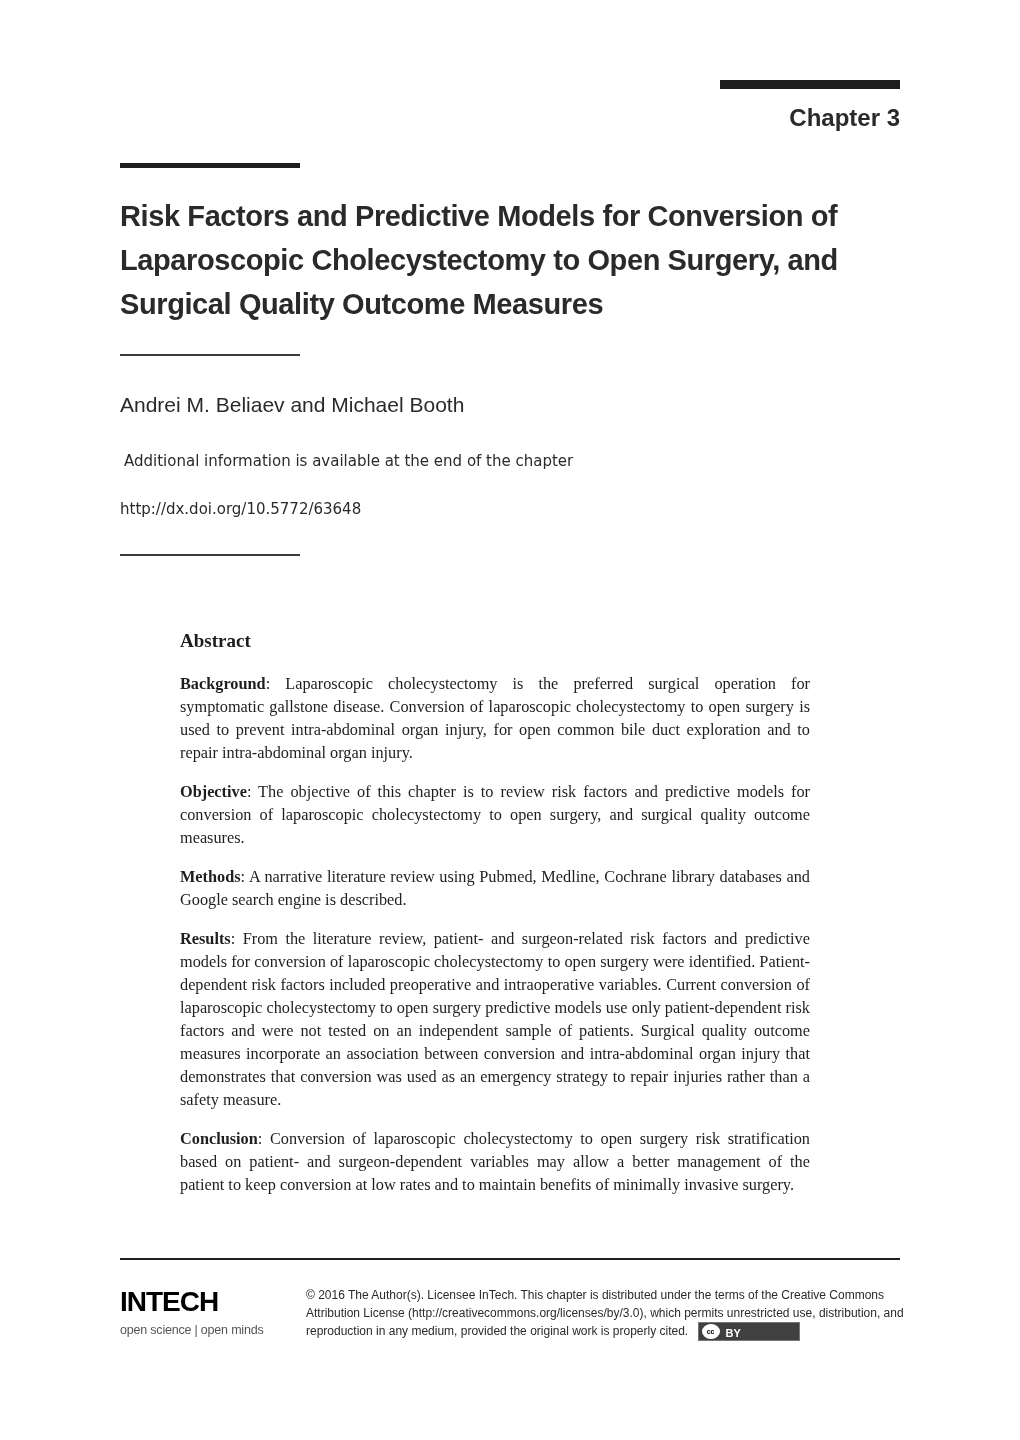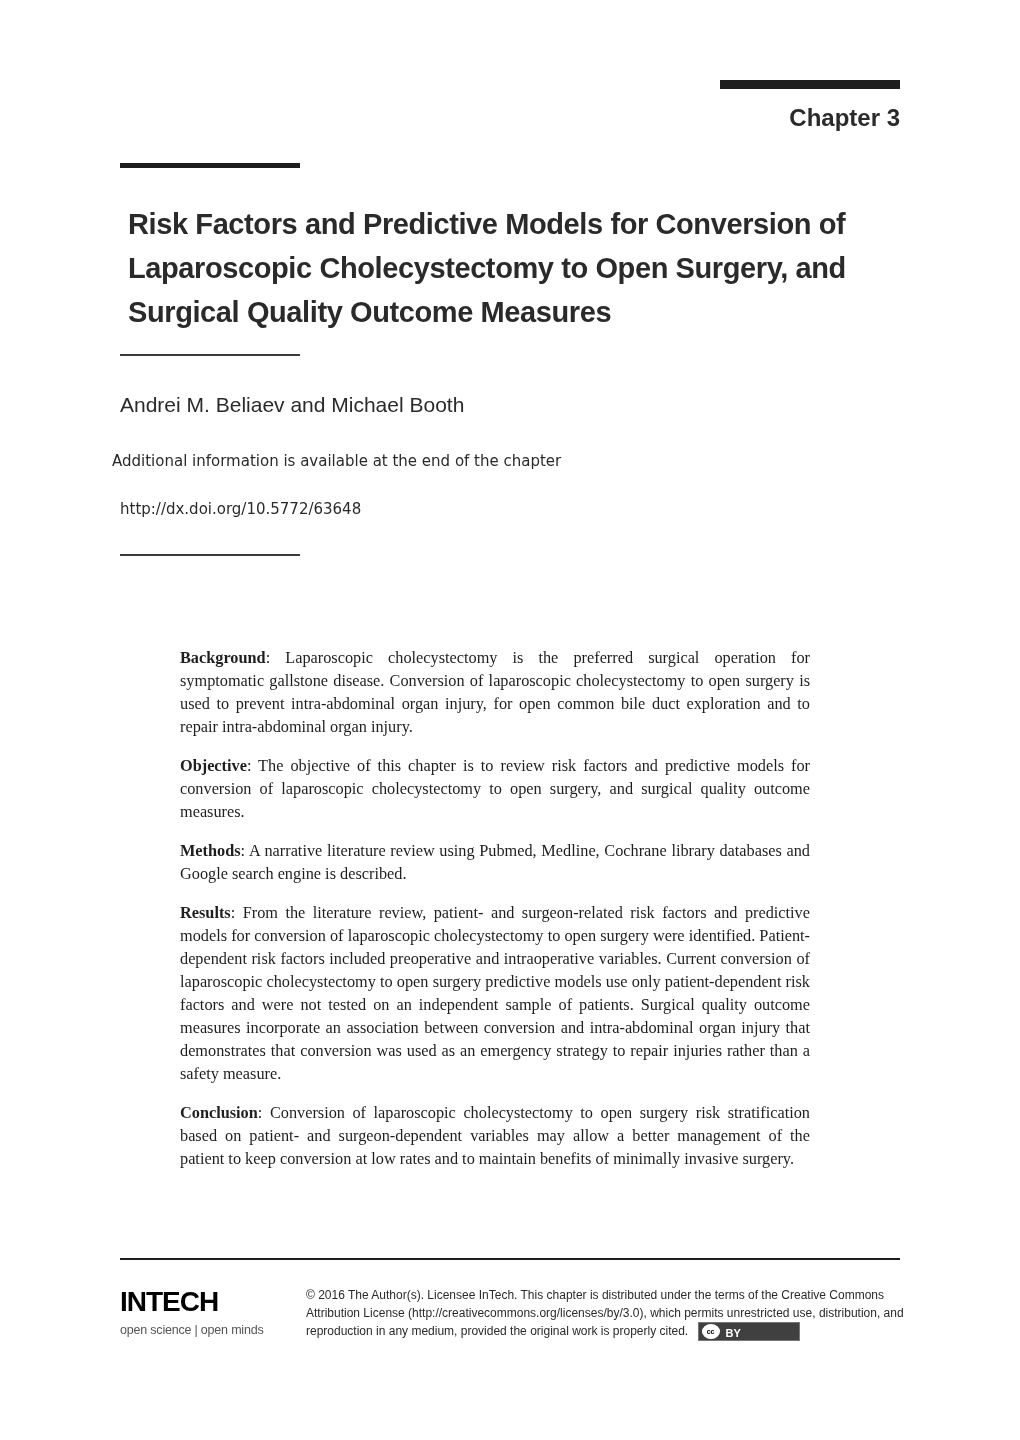--- a/index.html
+++ b/index.html
@@ -4,21 +4,21 @@
   <style>
     html, body { margin: 0; padding: 0; background: #ffffff; }
     body { width: 1020px; height: 1440px; position: relative; overflow: hidden; color: #1e1e1e; }
     .abs { position: absolute; }
     .bar-top { left: 720px; top: 80px; width: 180px; height: 9px; background: #1e1e1e; }
     .chapter { right: 120px; top: 104px; font-family: "Liberation Sans", sans-serif; font-weight: bold; font-size: 24px; color: #2a2a2a; text-align: right; }
     .bar-title { left: 120px; top: 163px; width: 180px; height: 5px; background: #1e1e1e; }
     .title { left: 120px; top: 194px; width: 780px; font-family: "Liberation Sans", sans-serif; font-weight: bold; font-size: 29px; line-height: 44px; color: #2a2a2a; letter-spacing: -0.4px; }
     .rule-thin { left: 120px; width: 180px; height: 2px; background: #3a3a3a; }
     .authors { left: 120px; top: 393px; font-family: Liberation Sans, sans-serif; font-weight: 300; font-size: 21px; color: #2a2a2a; }
-    .addinfo { left: 112px; top: 452px; font-family: "DejaVu Sans", sans-serif; font-size: 15px; color: #2a2a2a; }
+    .addinfo { left: 124px; top: 452px; font-family: "DejaVu Sans", sans-serif; font-size: 15px; color: #2a2a2a; }
     .doi { left: 120px; top: 500px; font-family: "DejaVu Sans", sans-serif; font-size: 15px; color: #2a2a2a; }
     .abstract { left: 180px; top: 630px; width: 630px; font-family: "Liberation Serif", serif; color: #1e1e1e; }
     .abstract h2 { font-size: 19px; font-weight: bold; margin: 0 0 20px 0; }
     .abstract p { font-size: 16.3px; line-height: 23px; margin: 16px 0 11px 0; text-align: justify; }
     .abstract p b { font-weight: bold; }
     .rule-bottom { left: 120px; top: 1258px; width: 780px; height: 2px; background: #1e1e1e; }
     .logo { left: 120px; top: 1284px; }
     .logo-main { font-family: Liberation Sans, sans-serif; font-weight: bold; font-size: 28px; letter-spacing: -1px; color: #000000; line-height: 36px; }
     .logo-tag { font-family: "Liberation Sans", sans-serif; font-size: 12.5px; color: #555; margin-top: 3px; letter-spacing: -0.2px; }
     .license { left: 306px; top: 1286px; width: 610px; font-family: "Liberation Sans", sans-serif; font-size: 12px; line-height: 18px; color: #2a2a2a; }
@@ -26,29 +26,30 @@
     .cc-badge .cc { position: absolute; left: 3px; top: 1px; width: 16px; height: 13px; border: 1.5px solid #fff; border-radius: 50%; background: #fff; color: #000; font-size: 7px; font-weight: bold; text-align: center; line-height: 13px; font-family: "Liberation Sans", sans-serif; }
     .cc-badge .by { position: absolute; left: 27px; top: 1px; color: #fff; font-size: 11px; font-weight: bold; font-family: "Liberation Sans", sans-serif; }
   </style>
 </head>
 <body>
 
 <div class="abs bar-top"></div>
 <div class="abs chapter">Chapter 3</div>
 
 <div class="abs bar-title"></div>
-<h1 class="abs title" style="margin:8px;">Risk Factors and Predictive Models for Conversion of Laparoscopic Cholecystectomy to Open Surgery, and Surgical Quality Outcome Measures</h1>
+<h1 class="abs title" style="margin:0;">Risk Factors and Predictive Models for Conversion of Laparoscopic Cholecystectomy to Open Surgery, and Surgical Quality Outcome Measures</h1>
 
 <div class="abs rule-thin" style="top:354px;"></div>
 <div class="abs authors">Andrei M. Beliaev and Michael Booth</div>
 <div class="abs addinfo">Additional information is available at the end of the chapter</div>
 <div class="abs doi">http://dx.doi.org/10.5772/63648</div>
 <div class="abs rule-thin" style="top:554px;"></div>
 
 <div class="abs abstract">
+  <h2>Abstract</h2>
   <p><b>Background</b><span>: Laparoscopic cholecystectomy is the preferred surgical operation for symptomatic gallstone disease. Conversion of laparoscopic cholecystectomy to open surgery is used to prevent intra-abdominal organ injury, for open common bile duct exploration and to repair intra-abdominal organ injury.</span></p>
   <p><b>Objective</b><span>: The objective of this chapter is to review risk factors and predictive models for conversion of laparoscopic cholecystectomy to open surgery, and surgical quality outcome measures.</span></p>
   <p><b>Methods</b><span>: A narrative literature review using Pubmed, Medline, Cochrane library databases and Google search engine is described.</span></p>
   <p><b>Results</b><span>: From the literature review, patient- and surgeon-related risk factors and predictive models for conversion of laparoscopic cholecystectomy to open surgery were identified. Patient-dependent risk factors included preoperative and intraoper­ative variables. Current conversion of laparoscopic cholecystectomy to open surgery predictive models use only patient-dependent risk factors and were not tested on an independent sample of patients. Surgical quality outcome measures incorporate an association between conversion and intra-abdominal organ injury that demonstrates that conversion was used as an emergency strategy to repair injuries rather than a safety measure.</span></p>
   <p><b>Conclusion</b><span>: Conversion of laparoscopic cholecystectomy to open surgery risk stratification based on patient- and surgeon-dependent variables may allow a better management of the patient to keep conversion at low rates and to maintain benefits of minimally invasive surgery.</span></p>
 </div>
 
 <div class="abs rule-bottom"></div>
 
 <div class="abs logo">

